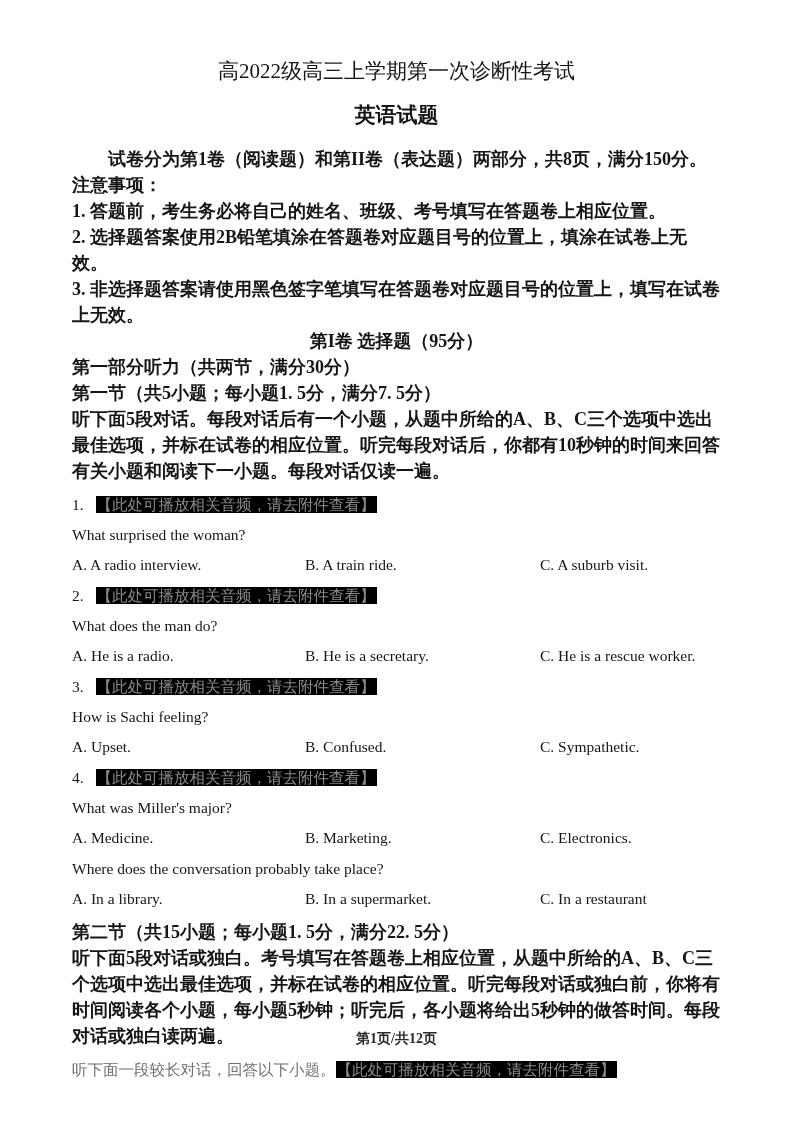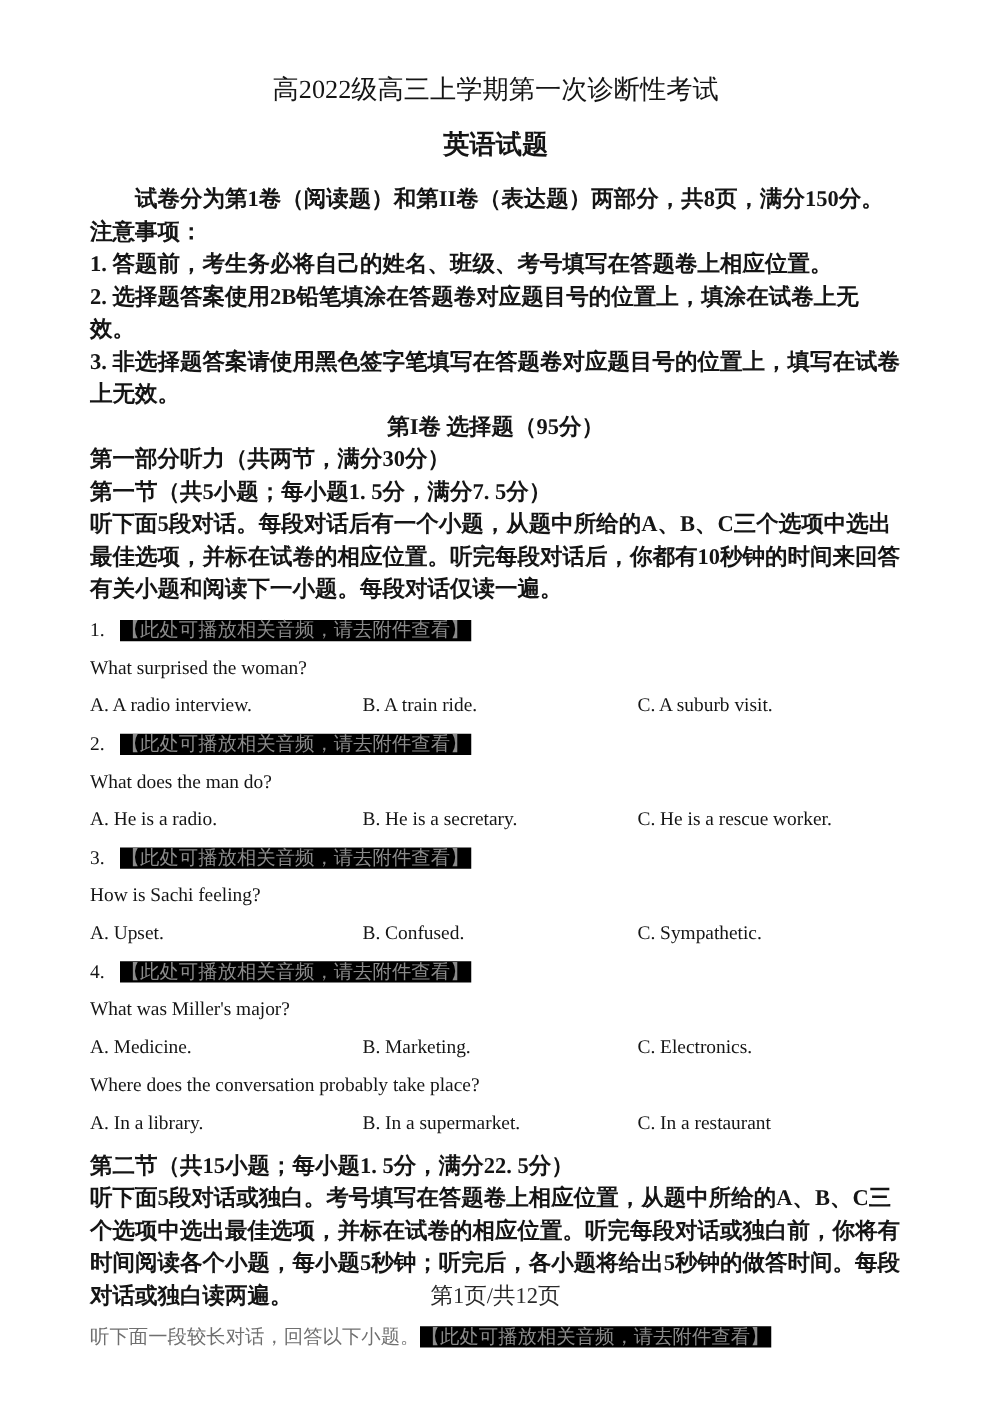--- a/index.html
+++ b/index.html
@@ -45,38 +45,39 @@
     color: #8a8a8a;
     background: #000000;
     padding: 0 1px;
   }
   .options {
     display: grid;
     grid-template-columns: 218px 220px 1fr;
     font-size: 15.5px;
     line-height: 21px;
     margin: 0 0 10px 0;
+    gap: 15px;
   }
   .sec2-head { margin-top: 2px; }
   .long-dialog {
     font-size: 15.5px;
     line-height: 21px;
     font-weight: 400;
     margin: 10px 0 16px 0;
     color: #6f6f6f;
   }
   .footer {
     position: absolute;
     left: 0;
     right: 0;
     bottom: 74px;
     text-align: center;
-    font-size: 18px;
+    font-size: 14px;
     color: #2b2b2b;
-    font-weight: 400;
+    font-weight: 700;
   }
 </style>
 </head>
 <body>
 
 <div class="page">
 
   <h1 class="title">高2022级高三上学期第一次诊断性考试</h1>
   <h2 class="subtitle">英语试题</h2>
 

